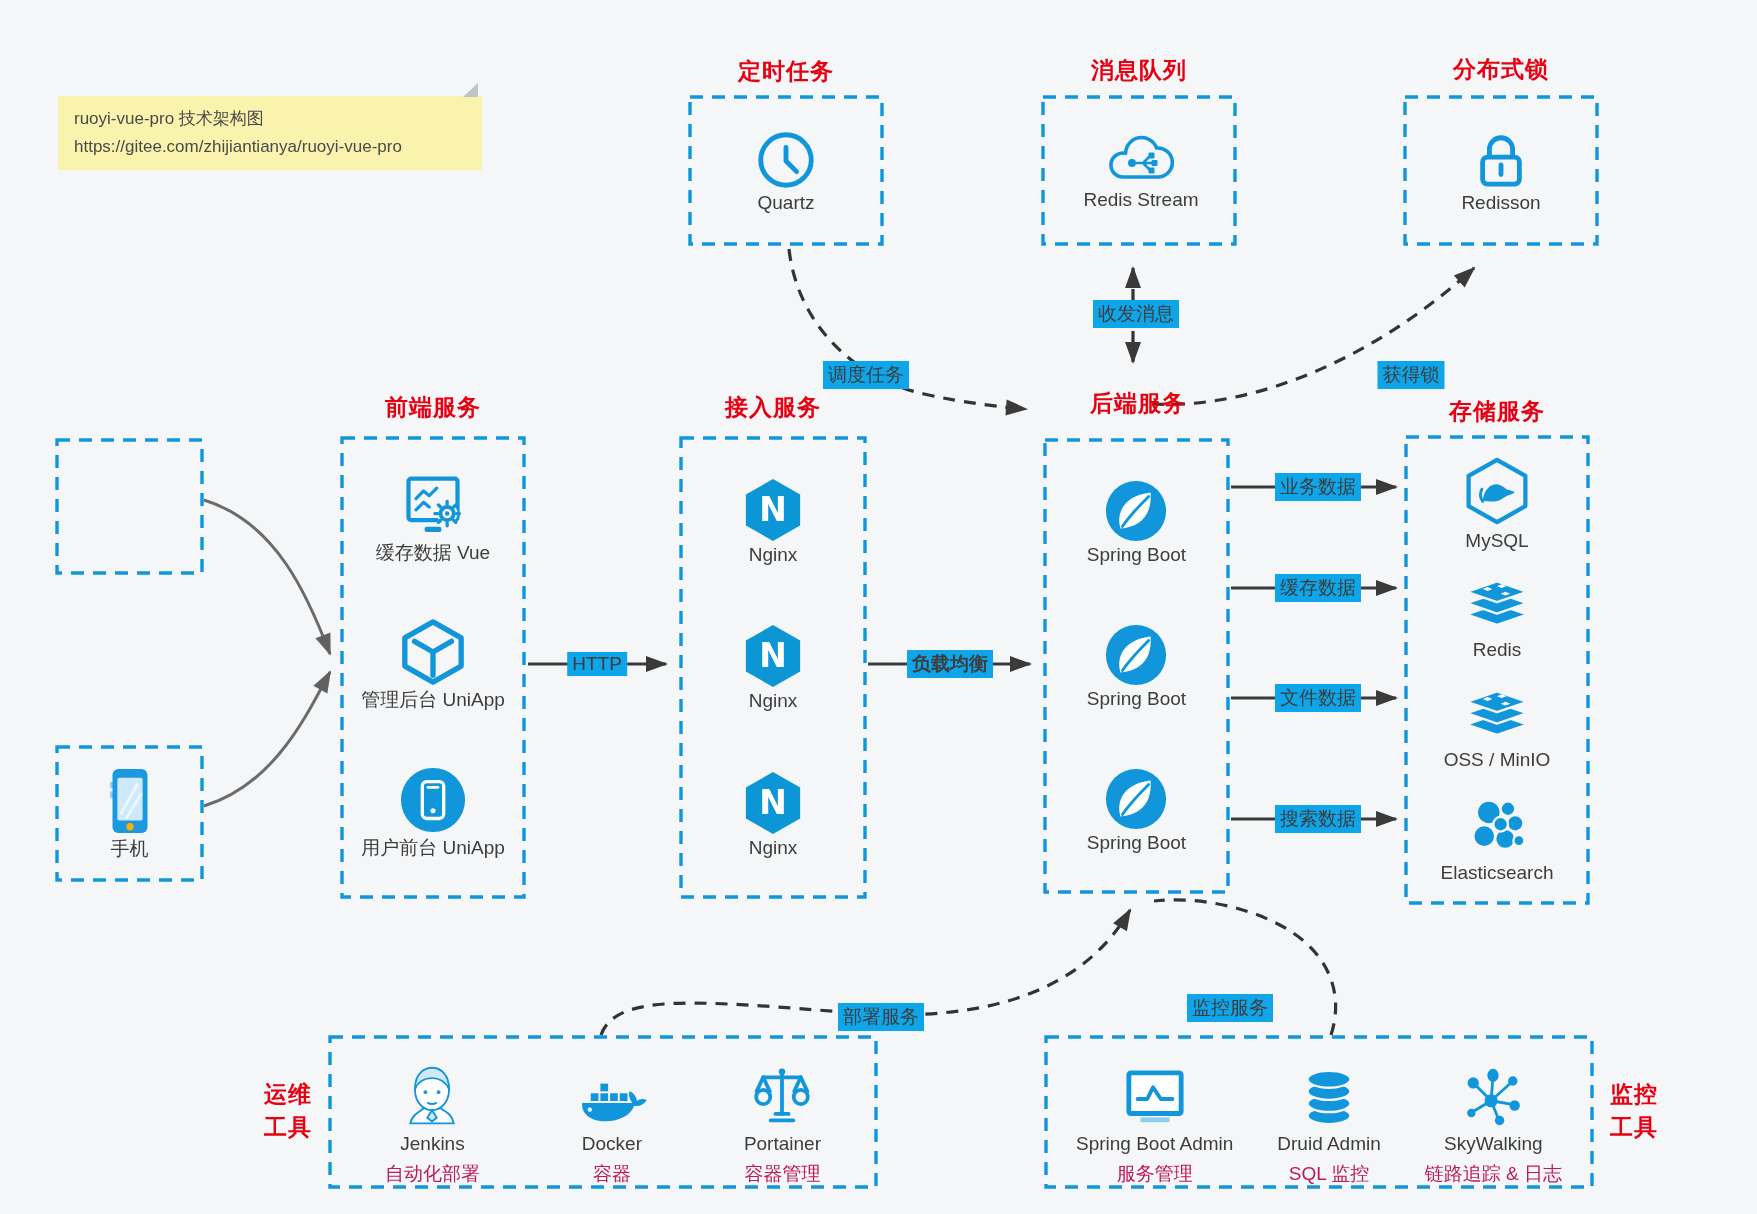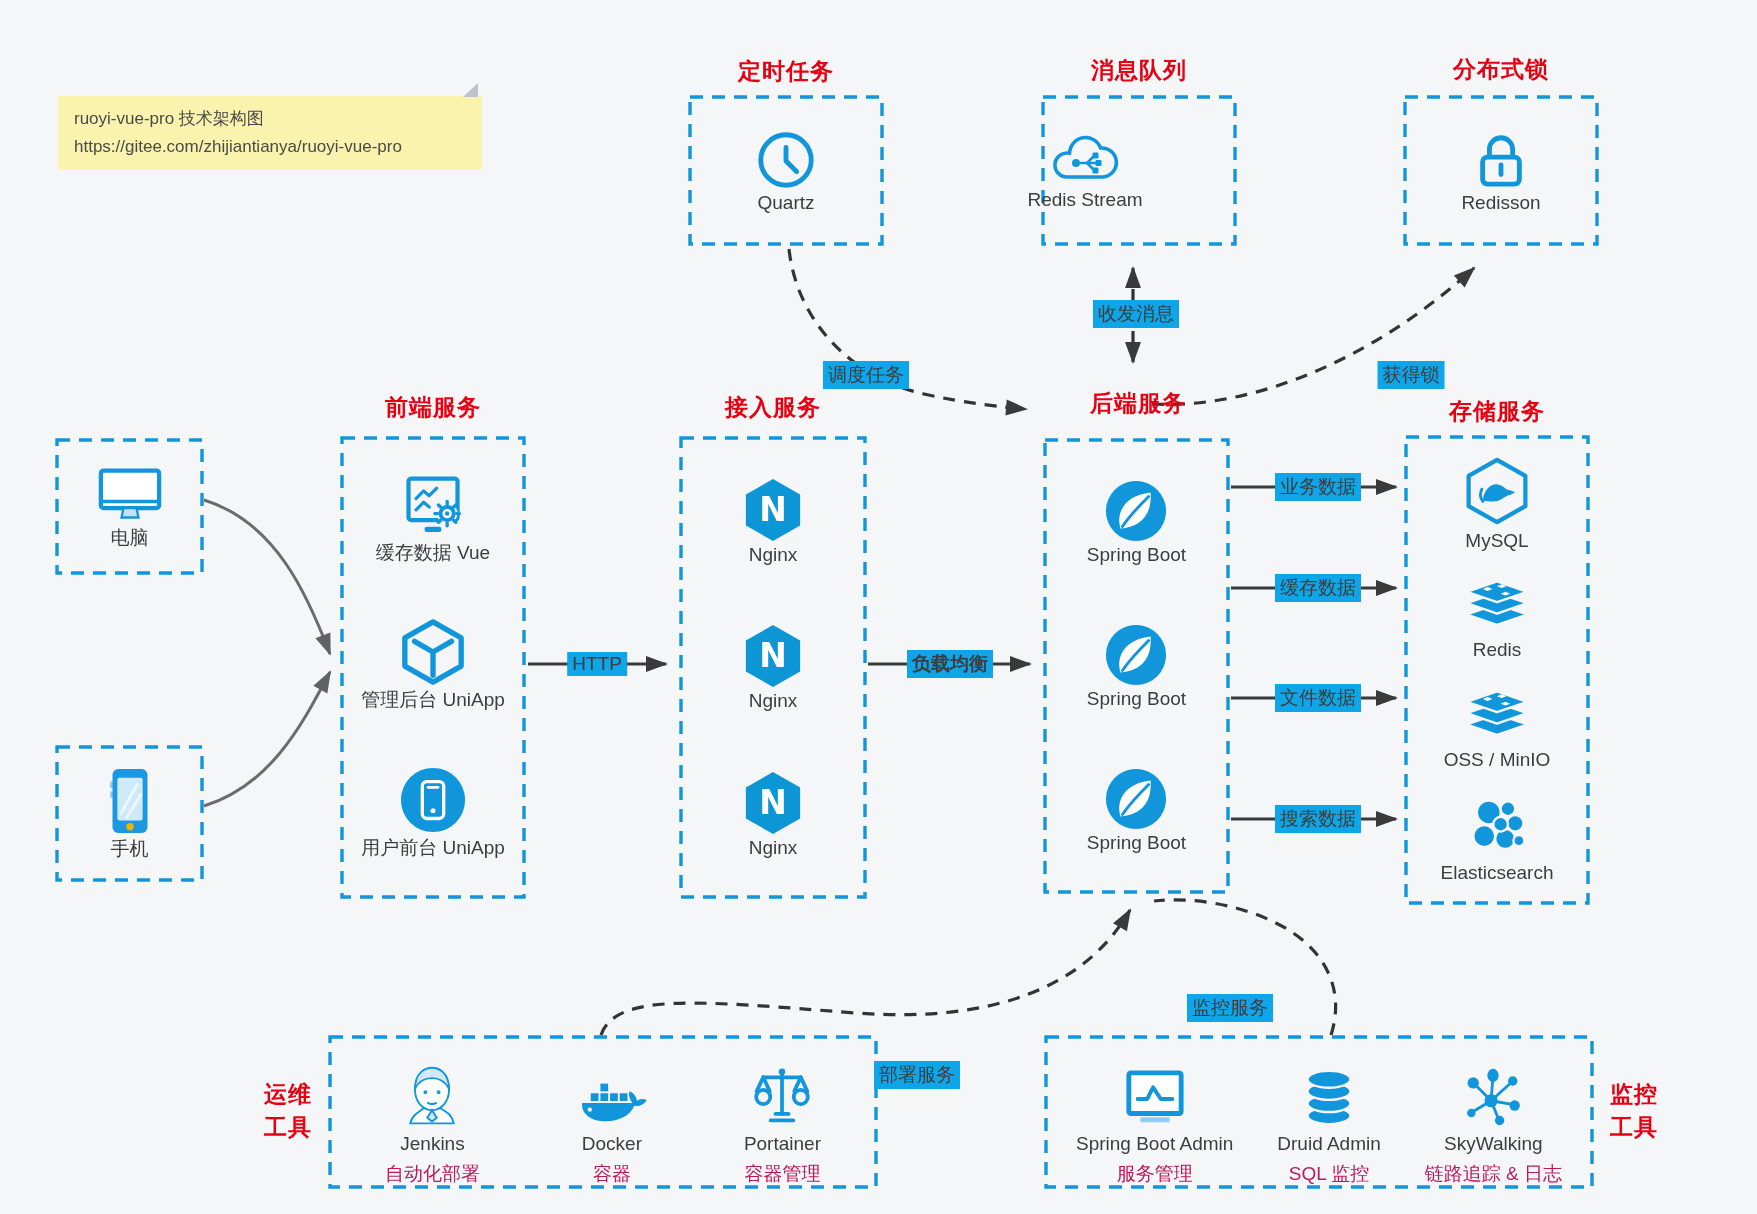--- a/index.html
+++ b/index.html
@@ -100,21 +100,21 @@
       <span class="icon">
         <svg width="64" height="64" viewBox="0 0 66 66">
             <circle cx="33" cy="33" r="26" fill="none" stroke="#1296db" stroke-width="5"></circle>
             <path d="M33 20 V34 L44 45" fill="none" stroke="#1296db" stroke-width="5" stroke-linecap="round" stroke-linejoin="round"></path>
           </svg>
       </span>
       <div class="node-label">Quartz</div>
     </div>
   </div>
 
-  <div class="panel single" style="left:989px;top:97px;width:192px;height:147px;">
+  <div class="panel single" style="left:1045px;top:97px;width:192px;height:147px;">
     <div class="node">
       <span class="icon">
         <svg width="78" height="58" viewBox="0 0 78 58">
           <path d="M57 46 H21 a12 12 0 1 1 2.6 -23.7 A16 16 0 0 1 54.6 17 A12.5 12.5 0 0 1 57 46 Z" fill="none" stroke="#1296db" stroke-width="3.6" stroke-linejoin="round"></path>
           <circle cx="30" cy="32" r="4" fill="#1296db"></circle>
           <path d="M34 32 H41 M41 32 L48 25 M41 32 L51 32 M41 32 L48 39" stroke="#1296db" stroke-width="2.6" fill="none"></path>
           <rect x="46.5" y="21.5" width="6" height="6" rx="1.2" fill="#1296db"></rect>
           <rect x="49.5" y="29" width="6" height="6" rx="1.2" fill="#1296db"></rect>
           <rect x="46.5" y="36.5" width="6" height="6" rx="1.2" fill="#1296db"></rect>
         </svg>
@@ -129,32 +129,20 @@
         <svg width="58" height="64" viewBox="0 0 60 66">
             <path d="M18 30 V22 a12 12 0 0 1 24 0 V30" fill="none" stroke="#1296db" stroke-width="5"></path>
             <rect x="11" y="30" width="38" height="28" rx="5" fill="none" stroke="#1296db" stroke-width="5"></rect>
             <path d="M30 38 V48" stroke="#1296db" stroke-width="5" stroke-linecap="round"></path>
           </svg>
       </span>
       <div class="node-label">Redisson</div>
     </div>
   </div>
 
-  <div class="panel single" style="left:57px;top:440px;width:145px;height:133px;">
-    <div class="node">
-      <span class="icon">
-        <svg width="78" height="62" viewBox="0 0 80 66">
-          <rect x="9" y="8" width="62" height="40" rx="3" fill="#ffffff" stroke="#1296db" stroke-width="4.5"></rect>
-          <path d="M11 41 H69" stroke="#1296db" stroke-width="3.5"></path>
-          <path d="M33 48 L31 58 H49 L47 48 Z" fill="#bfe3f8" stroke="#1296db" stroke-width="2.5"></path>
-        </svg>
-      </span>
-      <div class="node-label">电脑</div>
-    </div>
-  </div>
 
   <div class="panel single" style="left:57px;top:747px;width:145px;height:133px;">
     <div class="node">
       <span class="icon">
         <svg width="46" height="70" viewBox="0 0 46 72">
           <rect x="2.5" y="16" width="3" height="7" rx="1.5" fill="#8fccf3"></rect>
           <rect x="2.5" y="26" width="3" height="7" rx="1.5" fill="#8fccf3"></rect>
           <rect x="5" y="3" width="36" height="66" rx="6" fill="#1b98e0"></rect>
           <rect x="10" y="12" width="26" height="44" rx="2" fill="#cde9fb"></rect>
           <path d="M13 50 L31 18 M19 54 L35 28" stroke="#ffffff" stroke-width="3" opacity="0.65"></path>
@@ -435,16 +423,16 @@
 
   <div class="edge-label" style="left:597px;top:664px;">HTTP</div>
   <div class="edge-label" style="left:950px;top:664px;font-weight:bold;">负载均衡</div>
   <div class="edge-label" style="left:1318px;top:487px;">业务数据</div>
   <div class="edge-label" style="left:1318px;top:588px;">缓存数据</div>
   <div class="edge-label" style="left:1318px;top:698px;">文件数据</div>
   <div class="edge-label" style="left:1318px;top:819px;">搜索数据</div>
   <div class="edge-label" style="left:866px;top:375px;">调度任务</div>
   <div class="edge-label" style="left:1136px;top:314px;">收发消息</div>
   <div class="edge-label" style="left:1411px;top:375px;">获得锁</div>
-  <div class="edge-label" style="left:881px;top:1075px;margin-left:36px;">部署服务</div>
+  <div class="edge-label" style="left:881px;top:1017px;">部署服务</div>
   <div class="edge-label" style="left:1230px;top:1008px;">监控服务</div>
 
 </div>
 
 </body></html>

